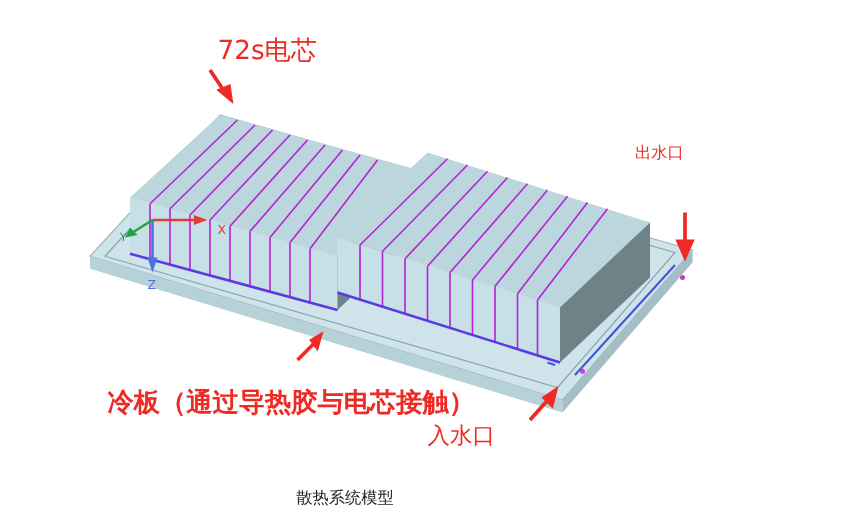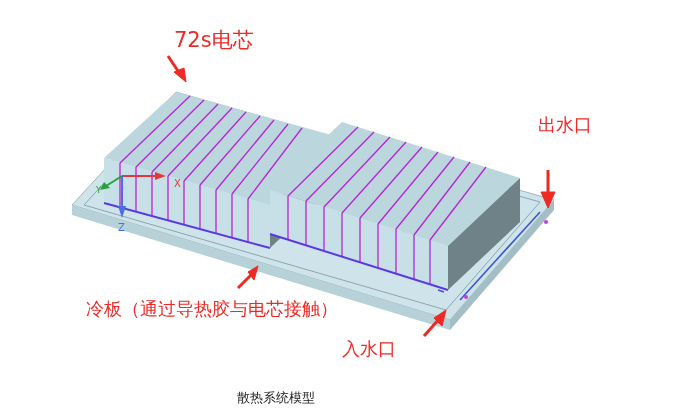--- a/index.html
+++ b/index.html
@@ -1,21 +1,21 @@
 <!DOCTYPE html>
 <html><head>
 <meta charset="utf-8">
 <style>
   html, body { margin:0; padding:0; background:#ffffff; }
   body { width:688px; height:417px; position:relative; overflow:hidden;
          font-family:"DejaVu Sans","Liberation Sans",sans-serif; }
   .label { position:absolute; color:#ee2a24; white-space:nowrap; line-height:1; }
   .lbl-cells { left:136px; top:30px; font-size:21px;margin-left:38px; }
-  .lbl-outlet { left:508px; top:116px; font-size:18px;margin-left:30px; }
-  .lbl-plate { left:86px; top:300px; font-size:18px; }
+  .lbl-outlet { left:508px; top:116px; font-size:13px; }
+  .lbl-plate { left:86px; top:312px; font-size:21px;font-weight:bold; }
   .lbl-inlet { left:342px; top:340px; font-size:18px; }
   .caption { position:absolute; left:0; width:552px; top:389px; text-align:center;
              font-size:13px; color:#222; }
   svg.model { position:absolute; left:0; top:0; }
 </style>
 </head>
 <body>
 
 <svg class="model" width="688" height="417" viewBox="0 0 688 417">
 

